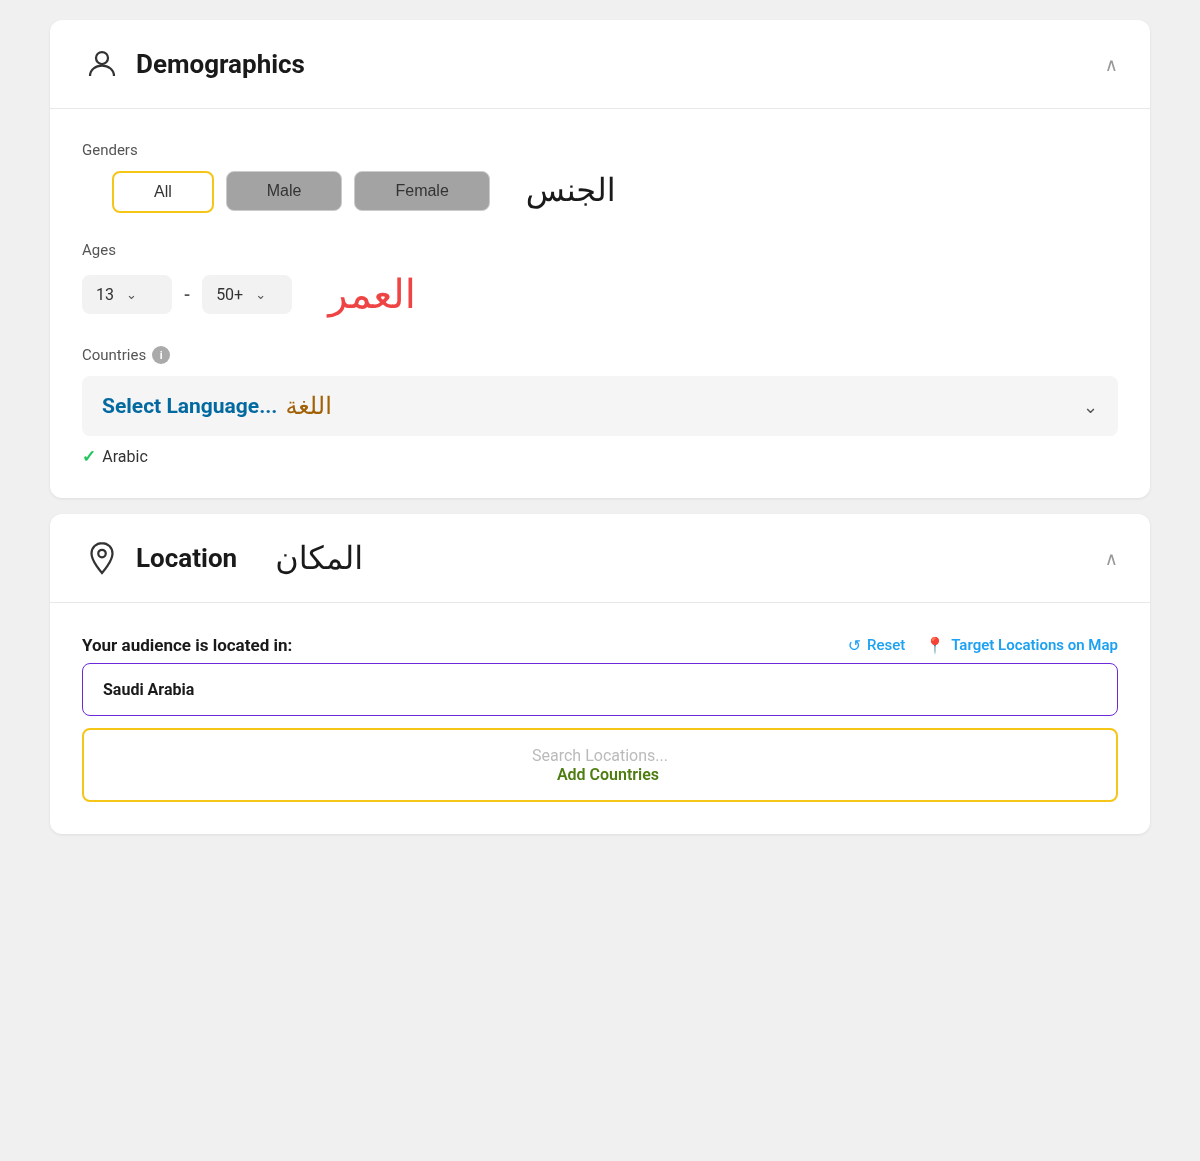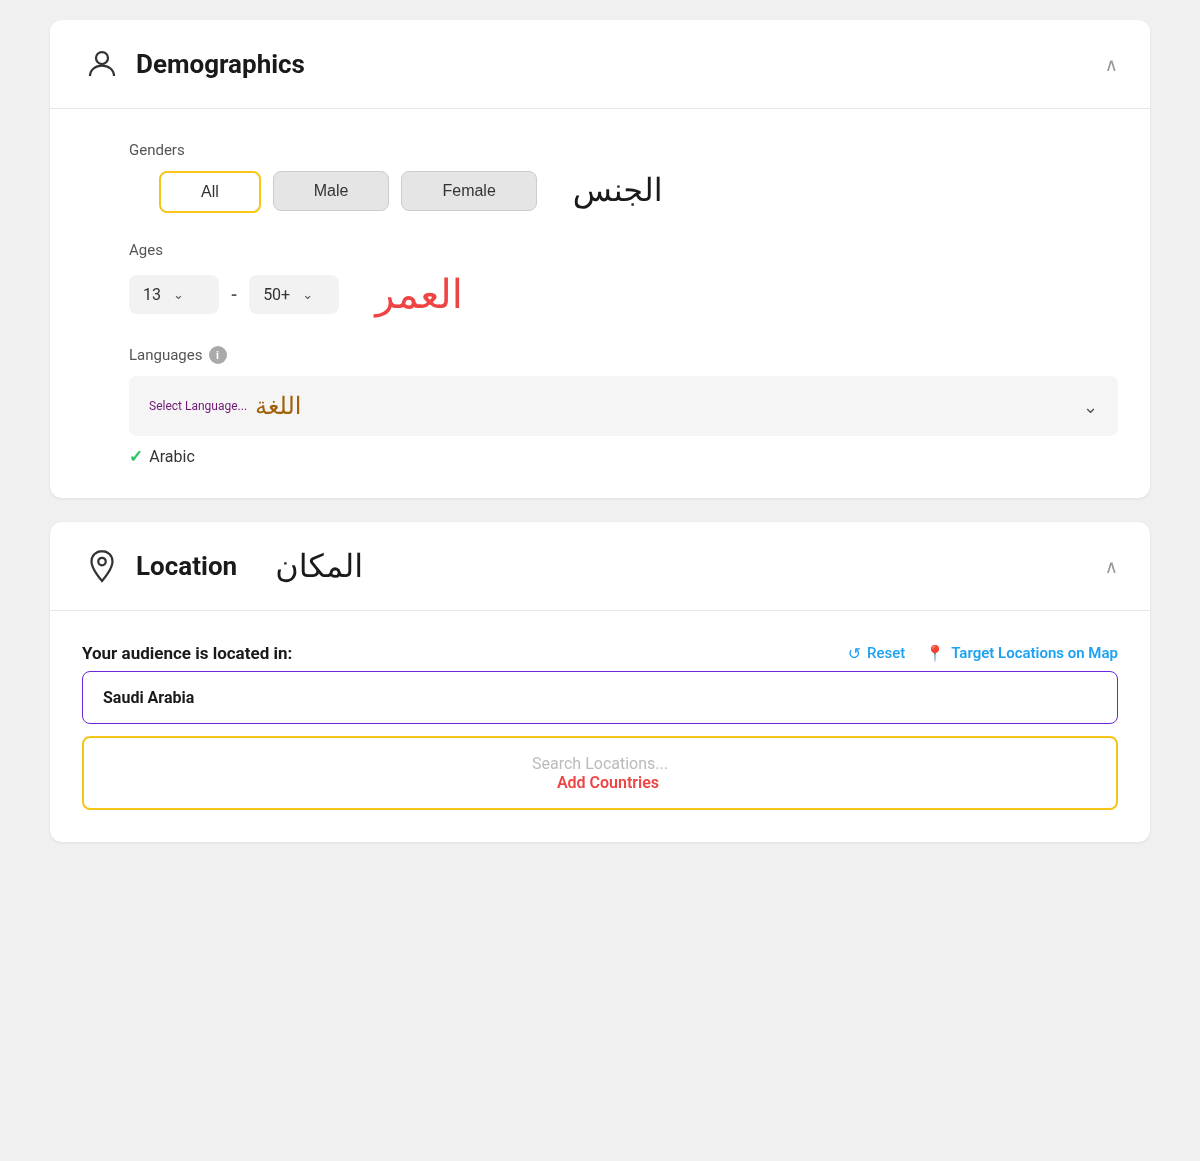--- a/index.html
+++ b/index.html
@@ -14,21 +14,21 @@
       display: flex;
       justify-content: center;
       padding: 20px;
       min-height: 1161px;
     }
 
     .page-container {
       width: 1100px;
       display: flex;
       flex-direction: column;
-      gap: 24px;
+      gap: 16px;
     }
 
     
     .section-card {
       background: #ffffff;
       border-radius: 12px;
       overflow: hidden;
       box-shadow: 0 1px 3px rgba(0,0,0,0.08);
     }
 
@@ -76,21 +76,20 @@
     }
 
     
     .section-body {
       padding: 32px;
     }
 
     
     .field-group {
       margin-bottom: 28px;
-      margin-left: 47px;
     }
 
     .field-group:last-child {
       margin-bottom: 0;
     }
 
     .field-label {
       font-size: 15px;
       color: #555;
       margin-bottom: 12px;
@@ -119,21 +118,21 @@
       display: flex;
       gap: 12px;
       align-items: flex-start;
       padding-left: 30px;
     }
 
     .gender-btn {
       padding: 10px 40px;
       border-radius: 8px;
       border: 1.5px solid #ccc;
-      background: #e5e5e5;
+      background: #a3a3a3;
       font-size: 16px;
       cursor: pointer;
       color: #333;
       font-weight: 400;
     }
 
     .gender-btn.active {
       border: 2.5px solid #f5c518;
       font-weight: 500;
       background: #fff;
@@ -196,22 +195,23 @@
       cursor: pointer;
     }
 
     .language-dropdown-left {
       display: flex;
       align-items: center;
       gap: 8px;
     }
 
     .language-placeholder {
-      font-size: 12px;
-      color: #701a75;
+      font-size: 21px;
+      color: #0369a1;
+      font-weight: bold;
     }
 
     .arabic-label-lang {
       font-size: 24px;
       color: #a16207;
     }
 
     .language-chevron {
       font-size: 18px;
       color: #555;
@@ -315,21 +315,21 @@
 
     .search-input-fake {
       font-size: 16px;
       color: #bbb;
       flex: 1;
     }
 
     .add-countries-btn {
       font-size: 16px;
       font-weight: 600;
-      color: #ef4444;
+      color: #4d7c0f;
       cursor: pointer;
       margin-left: 16px;
     }
   </style>
 </head>
 <body>
 
 <div class="page-container">
 
   <div class="section-card">
@@ -369,21 +369,21 @@
           <div class="age-select">
             <span>50+</span>
             <span class="chevron-down">⌄</span>
           </div>
           <span class="arabic-label-age">العمر</span>
         </div>
       </div>
 
       <div class="field-group">
         <div class="field-label">
-          <span>Languages</span>
+          <span>Countries</span>
           <span class="info-icon">i</span>
         </div>
         <div class="language-dropdown">
           <div class="language-dropdown-left">
             <span class="language-placeholder">Select Language...</span>
             <span class="arabic-label-lang">اللغة</span>
           </div>
           <span class="language-chevron">⌄</span>
         </div>
         <div class="selected-languages">

